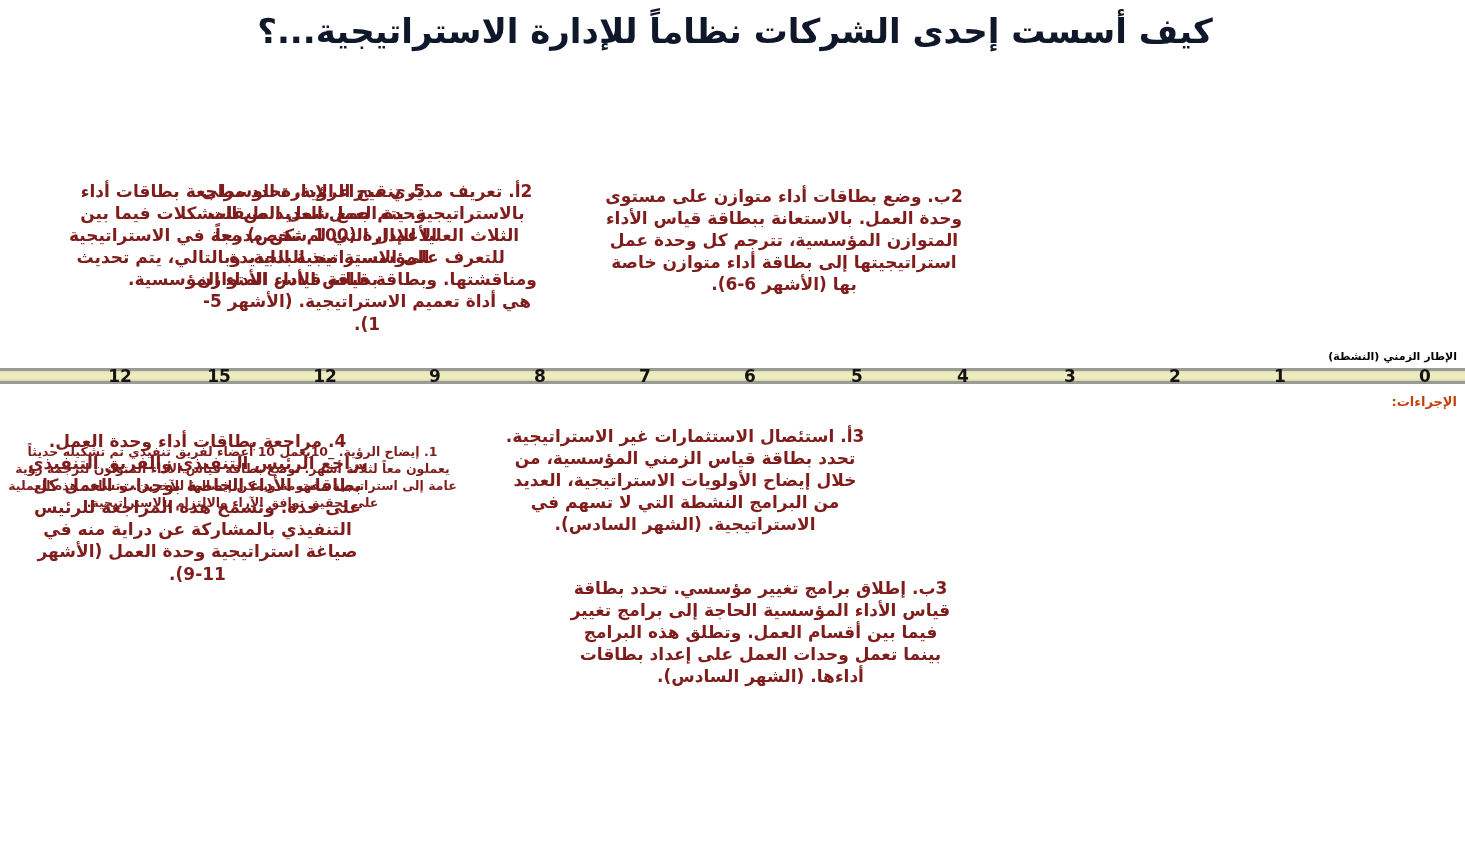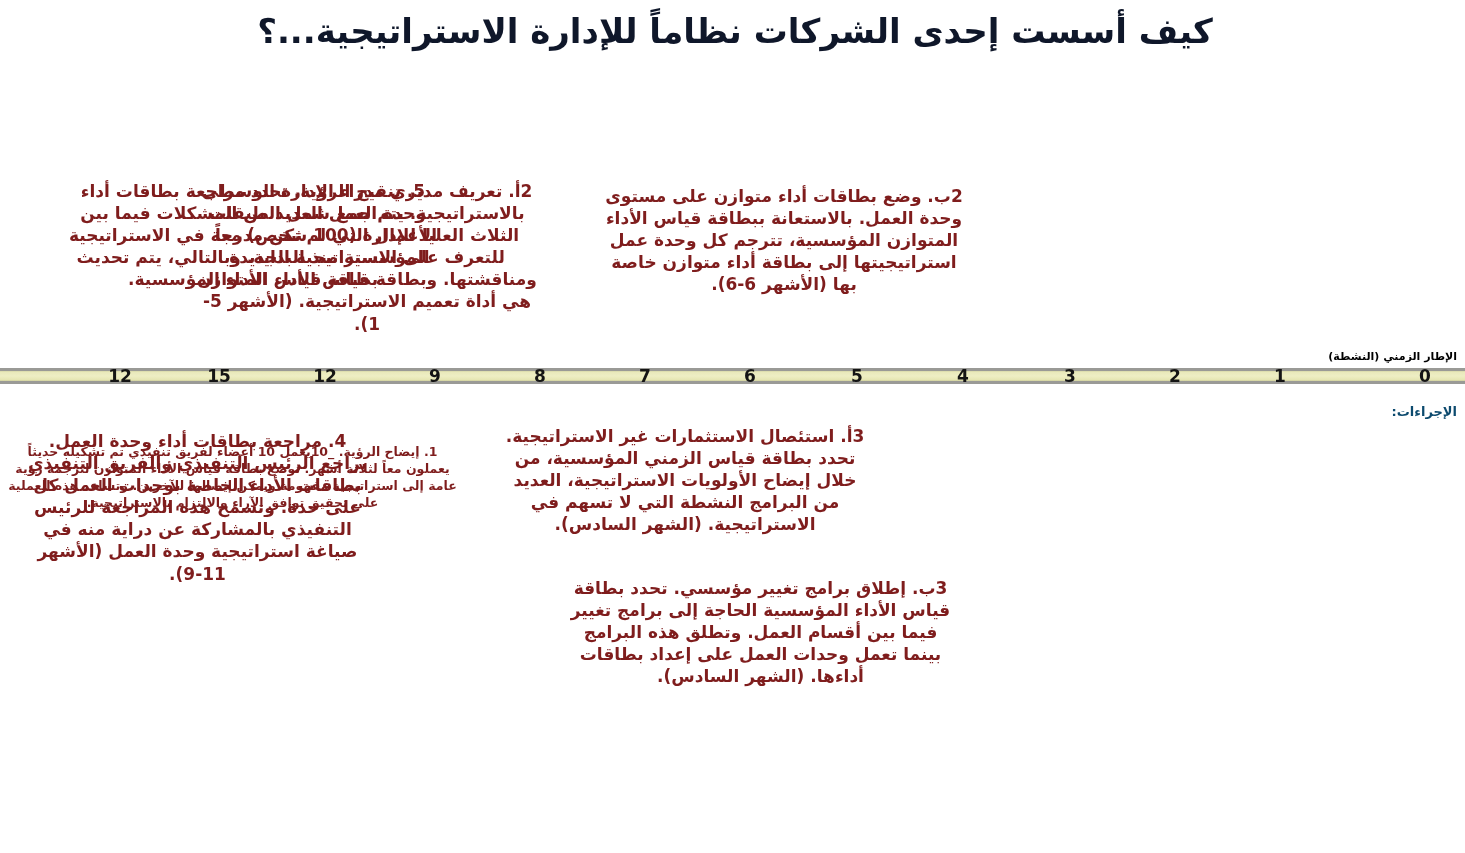--- a/index.html
+++ b/index.html
@@ -70,25 +70,25 @@
     position: absolute;
     top: 350px;
     right: 8px;
     font-size: 11px;
     font-weight: bold;
     color: #000000;
     white-space: nowrap;
   }
   .actions-caption {
     position: absolute;
-    top: 404px;
+    top: 394px;
     right: 8px;
     font-size: 13px;
     font-weight: bold;
-    color: #0c4a6e;
+    color: #c2410c;
     white-space: nowrap;
   }
 
   
   .block {
     position: absolute;
     font-weight: bold;
     color: #7f1d1d;
     line-height: 1.30;
   }

